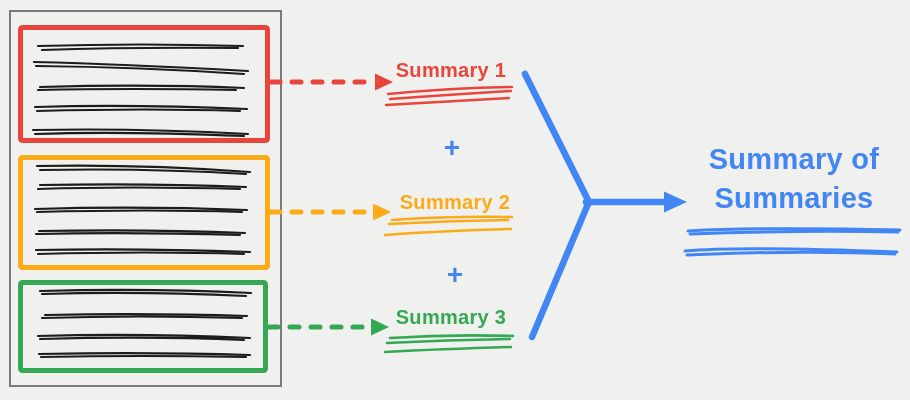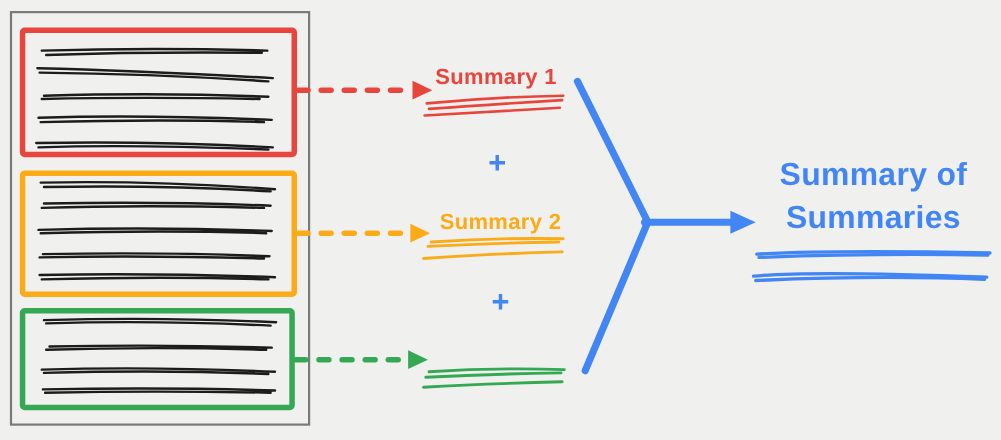--- a/index.html
+++ b/index.html
@@ -135,19 +135,20 @@
   </svg>
 
   <div class="label label-1">Summary 1</div>
 
   <div class="plus plus-1">+</div>
 
   <div class="label label-2">Summary 2</div>
 
   <div class="plus plus-2">+</div>
 
+  <div class="label label-3">Summary 3</div>
 
   <div class="result">
     <div>Summary of</div>
     <div>Summaries</div>
   </div>
 
 </div>
 
 </body></html>

